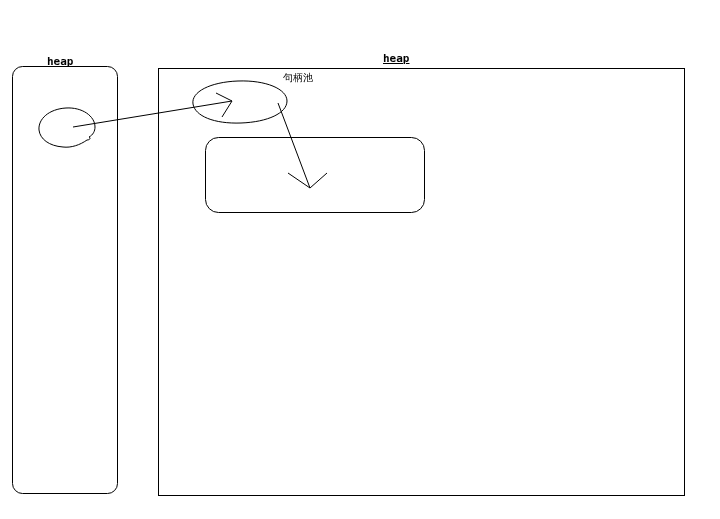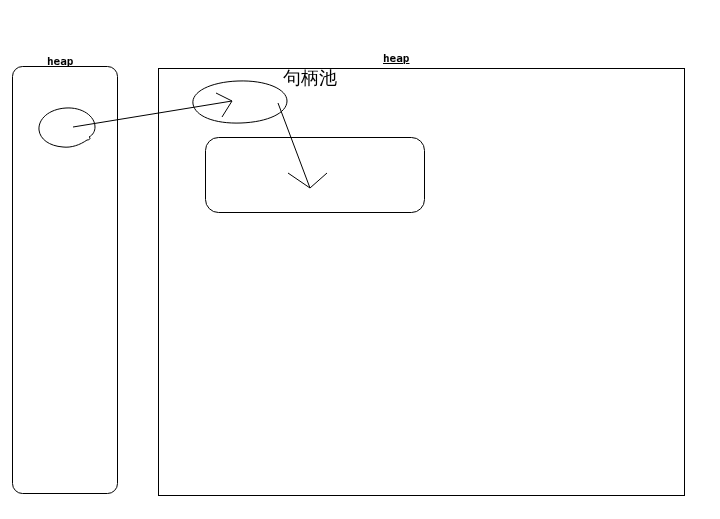--- a/index.html
+++ b/index.html
@@ -2,21 +2,21 @@
 <html><head>
 <meta charset="utf-8">
 <style>
   html,body{margin:0;padding:0;background:#ffffff;}
   #canvas{position:relative;width:720px;height:519px;background:#ffffff;font-family:"Liberation Sans",sans-serif;overflow:hidden;}
   #shapes{position:absolute;left:0;top:0;}
   .txt{position:absolute;color:#000;white-space:nowrap;}
   #title{left:175px;top:13px;font-size:25px;line-height:27px;letter-spacing:0;font-family:"Liberation Serif",serif;}
   #stack-label{left:47px;top:55px;font-size:11px;font-weight:bold;font-family:"DejaVu Sans Mono",monospace;text-decoration:underline;}
   #heap-label{left:383px;top:52px;font-size:11px;font-weight:bold;font-family:"DejaVu Sans Mono",monospace;text-decoration:underline;}
-  #pool-label{left:283px;top:70px;font-size:18px;line-height:16px;font-family:"Liberation Serif",serif;}
+  #pool-label{left:283px;top:70px;font-size:10px;line-height:16px;font-family:"Liberation Serif",serif;}
 </style>
 </head>
 <body>
 
 <div id="canvas">
   <svg id="shapes" width="720" height="519" viewBox="0 0 720 519">
     <rect x="12.5" y="66.5" width="105" height="427" rx="10" fill="none" stroke="#000" stroke-width="1"></rect>
     <rect x="158.5" y="68.5" width="526" height="427" fill="none" stroke="#000" stroke-width="1"></rect>
     <rect x="205.5" y="137.5" width="219" height="75" rx="13" fill="none" stroke="#000" stroke-width="1"></rect>
     <path d="M 193,104 C 191,92 210,82 238,81 C 266,80 287,89 287,101 C 287,113 268,122 241,123 C 214,124 195,116 193,104 Z" fill="none" stroke="#000" stroke-width="1"></path>

